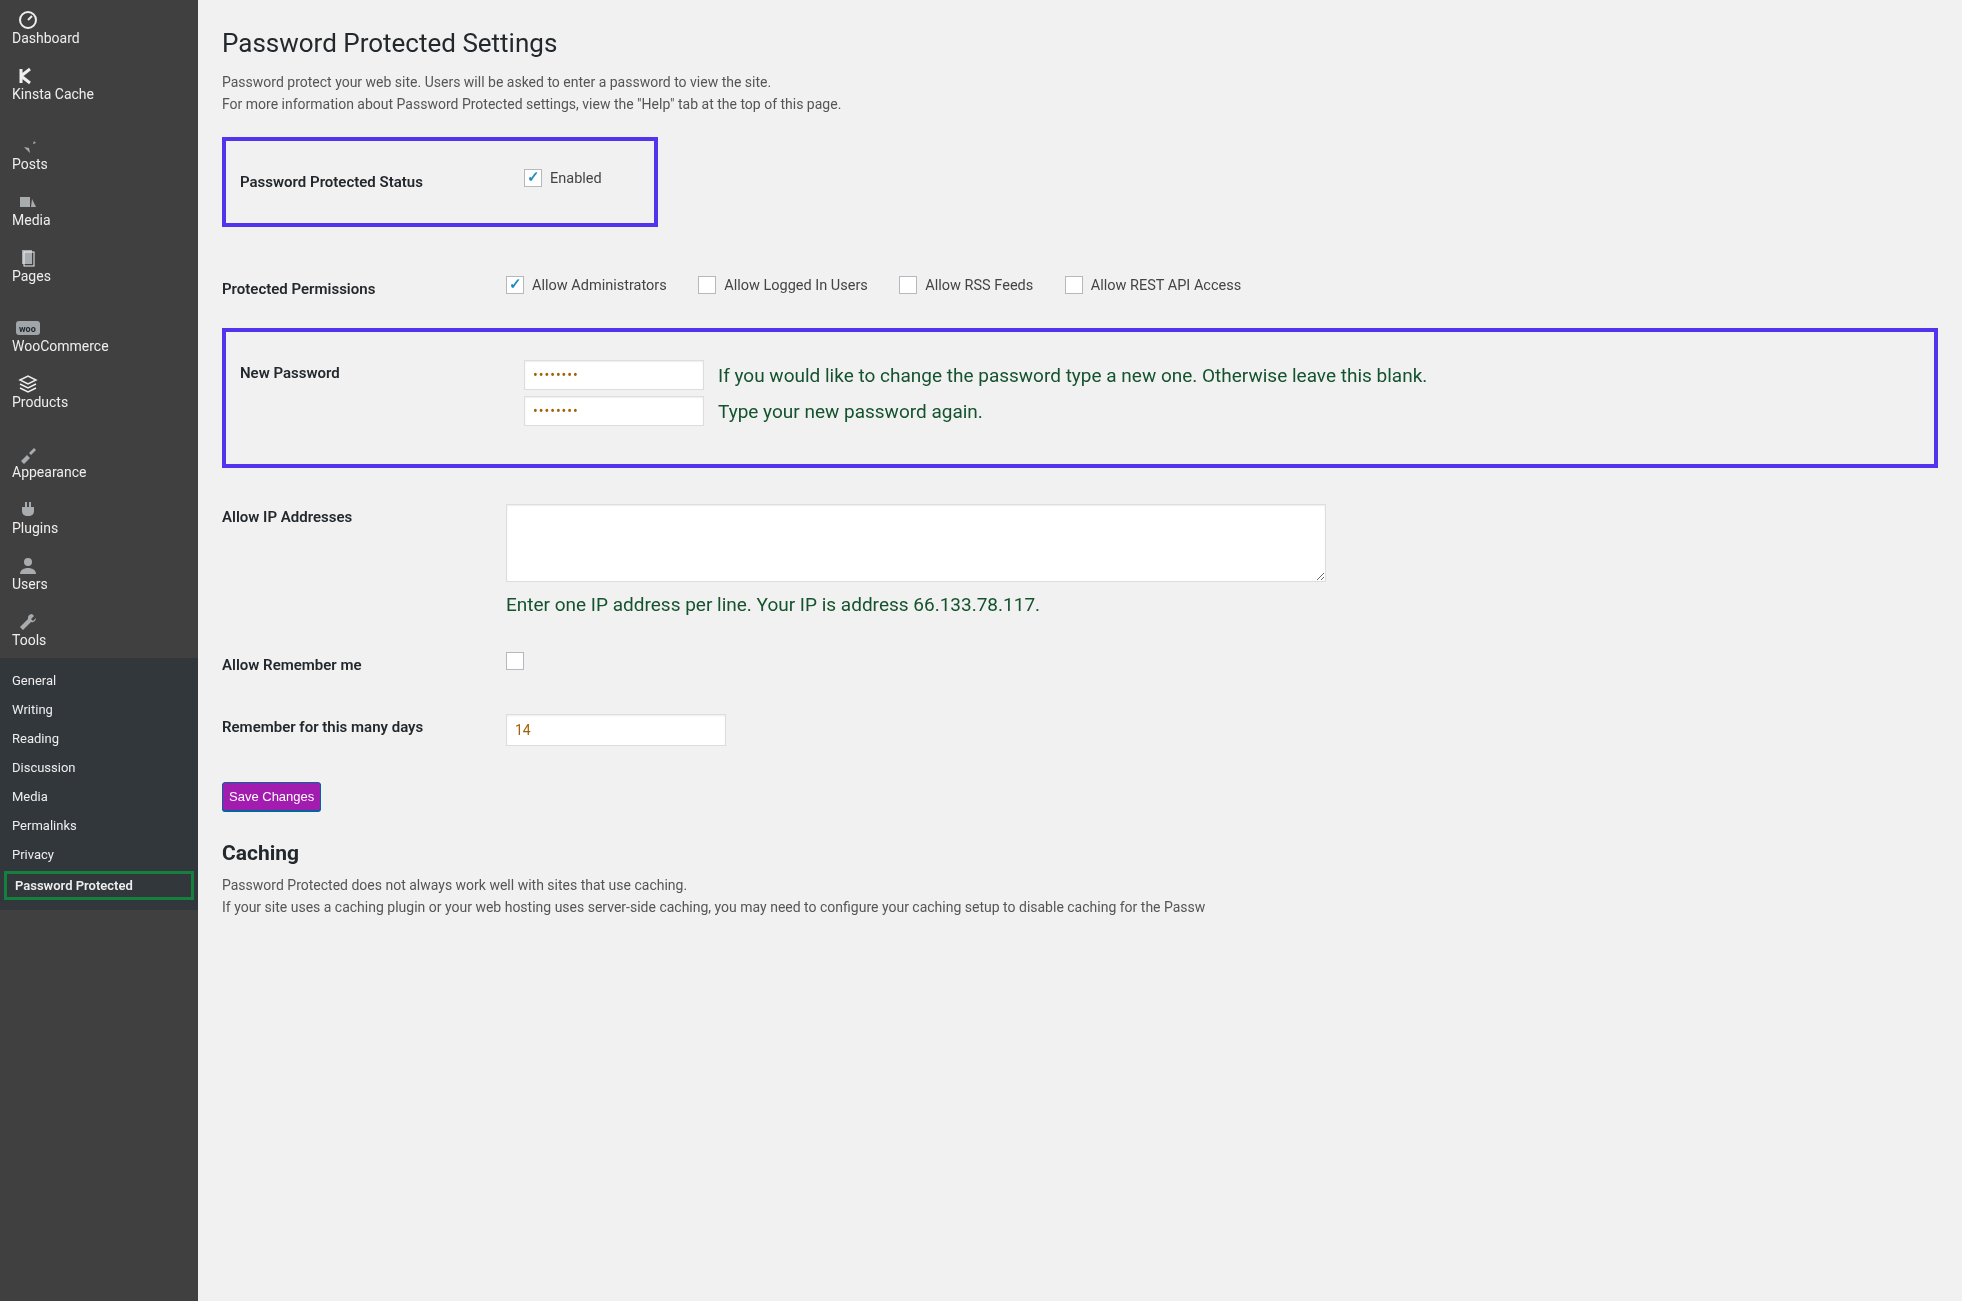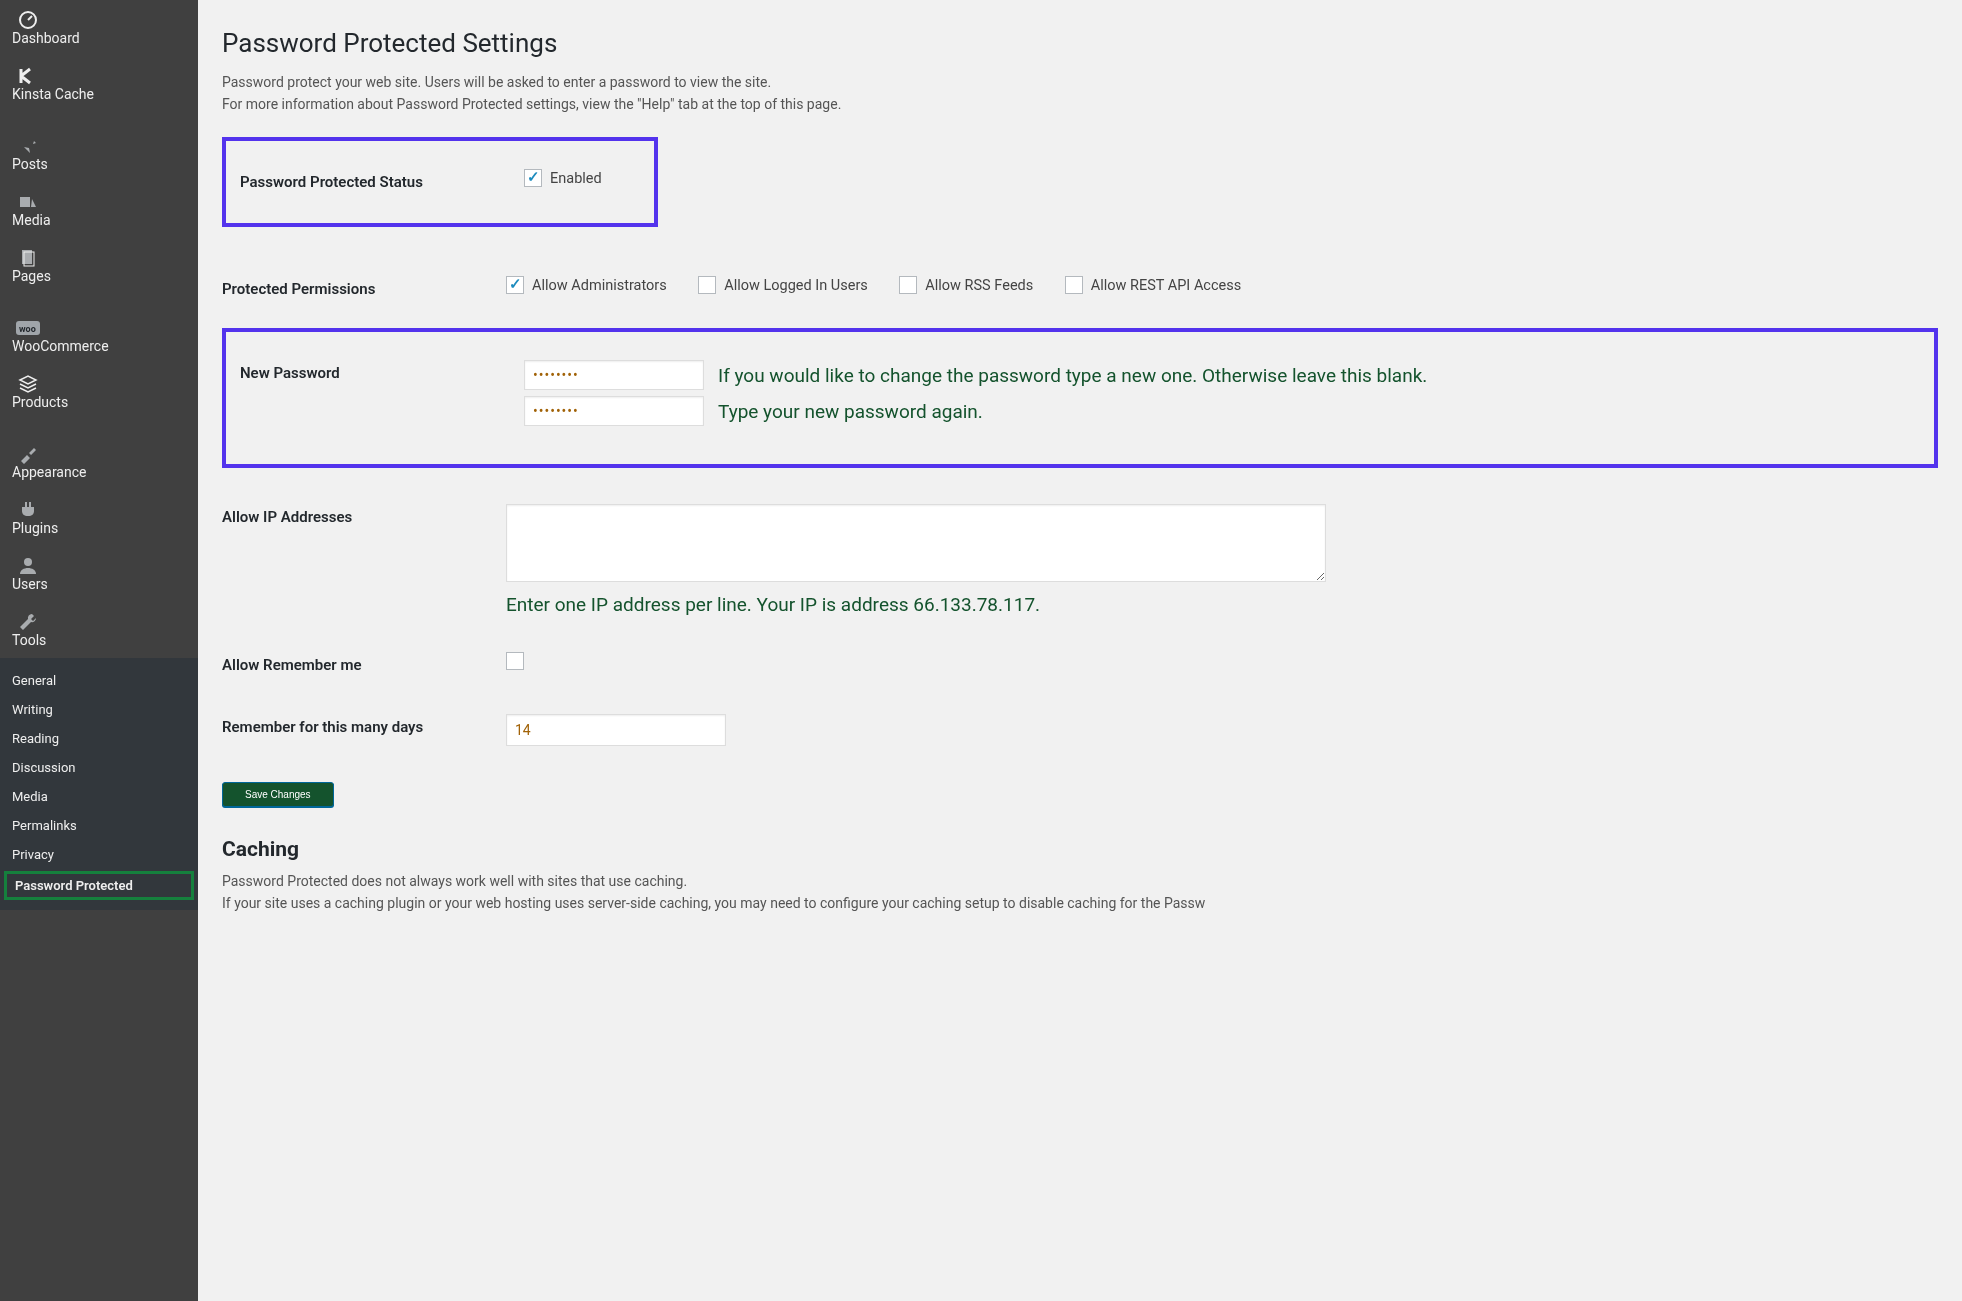--- a/index.html
+++ b/index.html
@@ -163,25 +163,25 @@
     align-items: center;
     gap: 14px;
     margin-bottom: 6px;
   }
   .hint {
     color: #14532d;
     font-size: 19px;
   }
 
   .button-primary {
-    background: #14532d;
+    background: #a21caf;
     border: 1px solid #006799;
     color: #fff;
-    padding: 6px 22px;
-    font-size: 10px;
+    padding: 6px 6px;
+    font-size: 13px;
     border-radius: 3px;
     box-shadow: 0 1px 0 #006799;
     cursor: pointer;
   }
 
   h2.section {
     font-size: 21px;
     font-weight: 700;
     color: #23282d;
     margin: 30px 0 10px;

